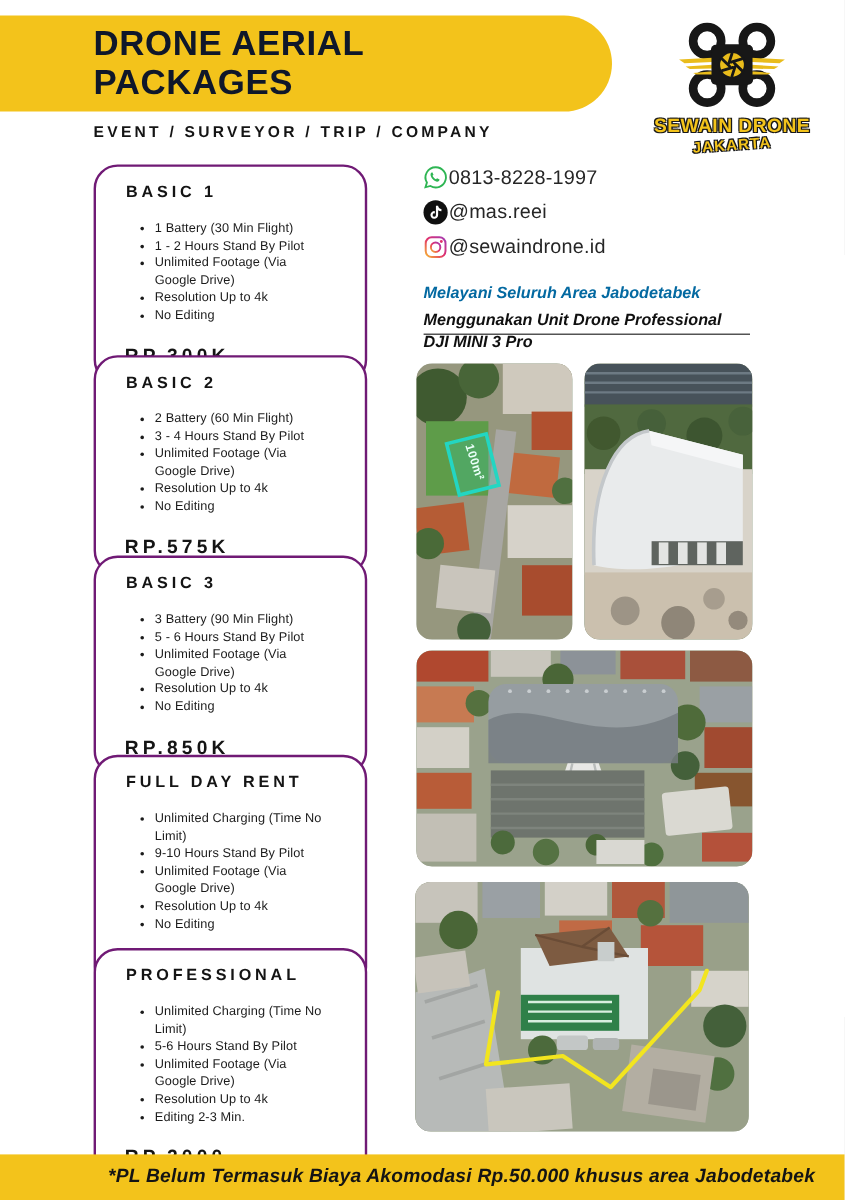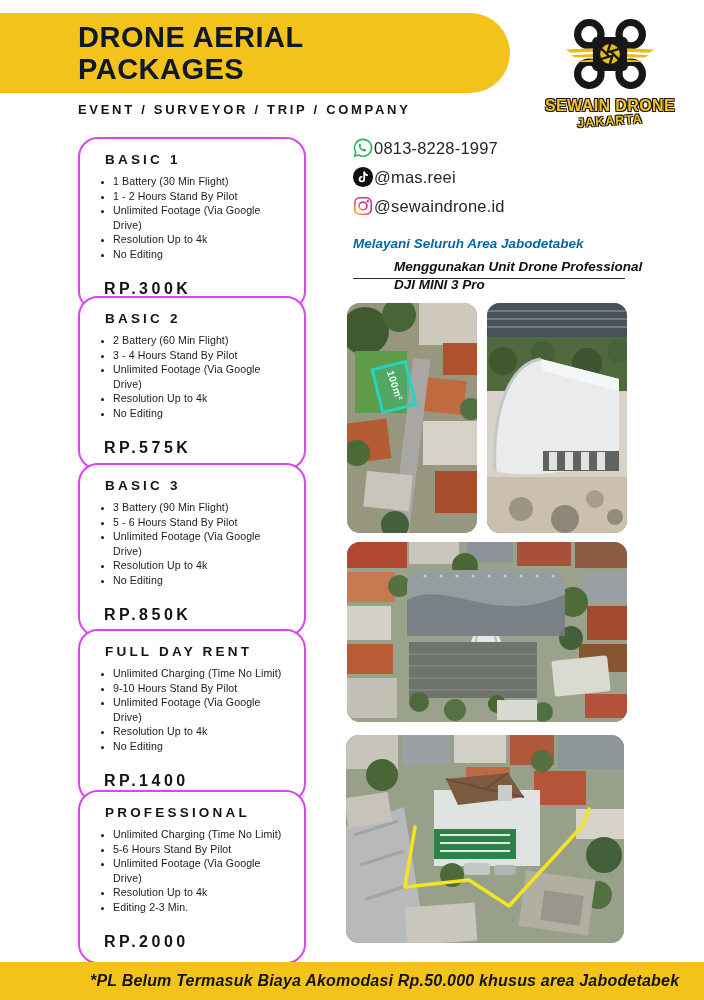--- a/index.html
+++ b/index.html
@@ -27,28 +27,28 @@
   
   .contact{position:absolute;left:352px;top:137px;}
   .contact-row{display:flex;align-items:center;height:22px;margin-bottom:7px;}
   .contact-row .cicon{width:22px;height:22px;flex:0 0 22px;}
   .contact-text{font-size:16.5px;font-weight:500;color:#262626;letter-spacing:.2px;}
   
   .coverage{position:absolute;left:353px;top:236px;width:272px;
     font-size:13.5px;font-weight:700;font-style:italic;color:#0369a1;
     padding-bottom:27px;border-bottom:1.6px solid #2a2a2a;}
   .equipment{position:absolute;left:353px;top:258px;width:272px;
-    font-size:13.5px;font-weight:700;font-style:italic;line-height:18px;color:#101010;margin-left:41px;}
+    font-size:13.5px;font-weight:700;font-style:italic;line-height:18px;color:#101010;}
   
   .card{position:absolute;left:78px;width:228px;min-height:140px;box-sizing:border-box;
-    background:#fff;border:2px solid #d946ef;border-radius:20px;
+    background:#fff;border:2px solid #701a75;border-radius:20px;
     padding:11px 12px 11px 20px;}
   .c1{top:137px}.c2{top:296px}.c3{top:463px}.c4{top:629px}.c5{top:790px}
   .card-title{font-size:13.5px;font-weight:800;letter-spacing:3.2px;color:#141414;margin:2px 0 7px 5px;}
-  .card ul{margin:0;padding-left:13px;}
+  .card ul{margin:16px;padding-left:13px;}
   .card li{font-size:10.6px;line-height:14.6px;color:#1b1b1b;letter-spacing:.1px;}
   .card li::marker{font-size:9px;}
   .card-price{margin:18px 0 0 4px;font-size:16px;font-weight:800;letter-spacing:3.5px;color:#141414;}
   
   .photo{position:absolute;border-radius:13px;overflow:hidden;background:#9aa28c;}
   .photo svg{display:block;width:100%;height:100%;}
   #photo-land{left:347px;top:303px;width:130px;height:230px;}
   #photo-warehouse{left:487px;top:303px;width:140px;height:230px;}
   #photo-venue{left:347px;top:542px;width:280px;height:180px;}
   #photo-property{left:346px;top:735px;width:278px;height:208px;}

